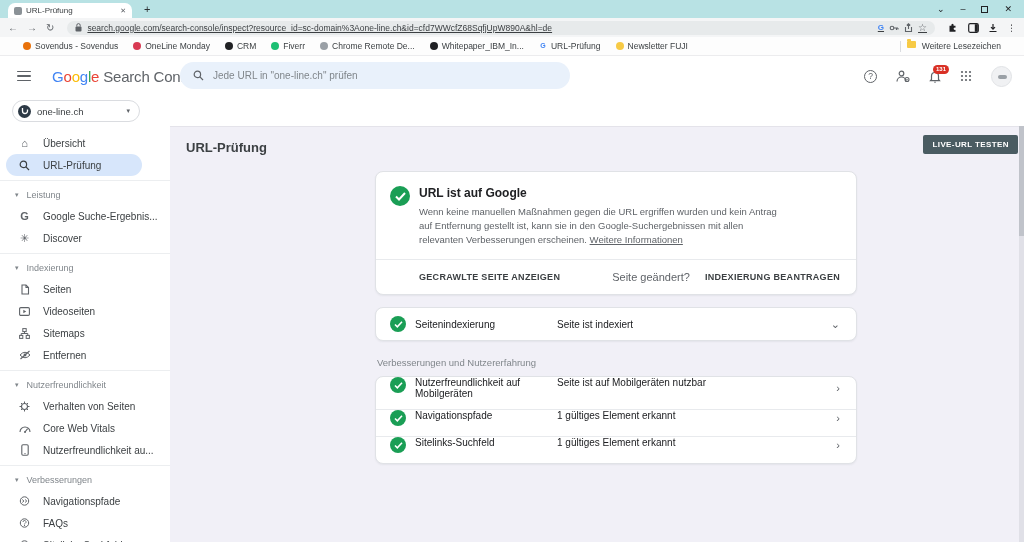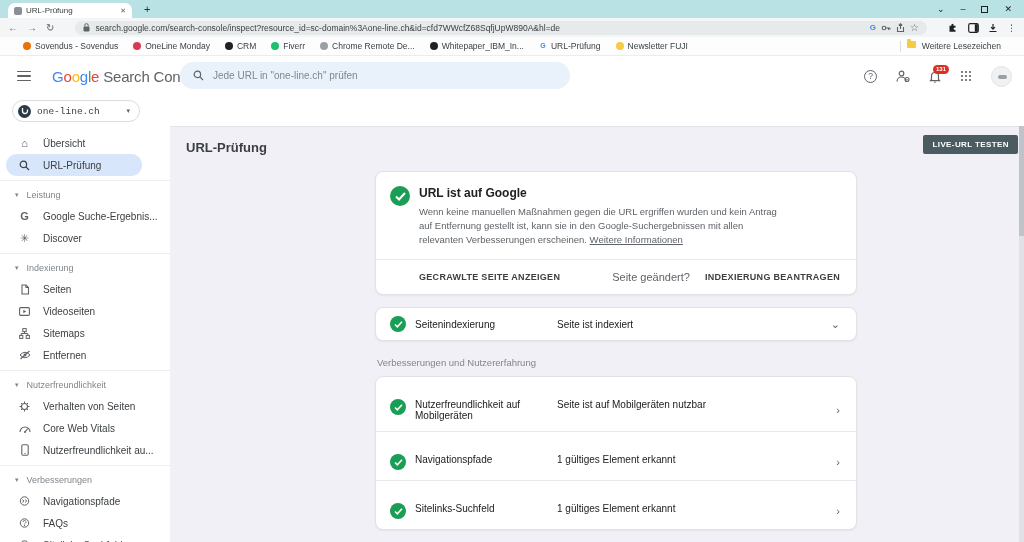--- a/index.html
+++ b/index.html
@@ -16,21 +16,21 @@
   .tab-favicon { width:8px; height:8px; border-radius:2px; background:#8a9196; flex:none; }
   .tab-title { font-size:8px; color:#3c4043; flex:1; white-space:nowrap; overflow:hidden; }
   .tab-close { font-size:7px; color:#5f6368; }
   .newtab { font-size:11px; color:#2c3033; margin-left:12px; margin-bottom:2px; line-height:14px; }
   .win-controls { margin-left:auto; display:flex; align-items:center; gap:16px; padding-right:12px; height:100%; font-size:9px; color:#202124; }
   .win-restore-box { width:7px; height:7px; border:1px solid #202124; display:inline-block; }
 
   
   .toolbar { position:absolute; top:18px; left:0; right:0; height:19px; background:#f4f5f6; display:flex; align-items:center; padding:0 8px; gap:9px; }
   .nav-ico { font-size:10px; color:#5f6368; line-height:1; }
-  .omnibox { flex:1; height:14px; background:#e7eaeb; border-radius:7px; display:flex; align-items:center; padding:0 8px; gap:5px; margin:0 12px; }
+  .omnibox { flex:1; height:14px; background:#e7eaeb; border-radius:7px; display:flex; align-items:center; padding:0 8px; gap:5px; margin:0 4px;text-decoration:underline; }
   .omni-url { font-size:8.5px; color:#3c4043; flex:1; white-space:nowrap; overflow:hidden; }
   .omni-g { font-size:8px; font-weight:bold; color:#4285f4; }
   .tb-right { display:flex; align-items:center; gap:9px; }
   .dots { font-size:9px; color:#202124; }
 
   
   .bookmarks { position:absolute; top:37px; left:0; right:0; height:19px; background:#fdfdfd; border-bottom:1px solid #ececee; display:flex; align-items:center; padding:0 23px; gap:15px; }
   .bm { display:flex; align-items:center; gap:4px; }
   .bm-ico { width:8px; height:8px; border-radius:50%; font-size:7px; font-weight:bold; line-height:8px; text-align:center; flex:none; }
   .bm-label { font-size:8.5px; color:#3c4043; white-space:nowrap; }
@@ -52,21 +52,21 @@
   .help-ico { width:13px; height:13px; border:1.2px solid #5f6368; border-radius:50%; font-size:8.5px; color:#5f6368; display:flex; align-items:center; justify-content:center; }
   .bell-wrap { position:relative; }
   .badge { position:absolute; top:-5px; left:4px; background:#d93025; color:#fff; font-size:6px; font-weight:bold; padding:1px 3px; border-radius:6px; line-height:7px; }
   .avatar { width:21px; height:21px; border-radius:50%; background:#f0f1f3; border:1px solid #e1e3e6; position:relative; }
   .avatar::after { content:""; position:absolute; left:6px; top:8px; width:9px; height:4px; border-radius:2px; background:#9aa0a6; }
 
   
   .proprow { position:absolute; top:96px; left:0; right:0; height:30px; background:#fff; }
   .prop-pill { position:absolute; left:12px; top:4px; height:22px; width:128px; border:1px solid #dadce0; border-radius:12px; background:#fff; display:flex; align-items:center; gap:6px; padding:0 9px 0 5px; }
   .prop-fav { width:13px; height:13px; border-radius:50%; background:#2d3a46; flex:none; display:flex; align-items:center; justify-content:center; }
-  .prop-label { font-size:9.5px; color:#3c4043;font-family:Liberation Mono, monospace; }
+  .prop-label { font-size:9.5px; color:#3c4043; }
   .prop-caret { margin-left:auto; font-size:7px; color:#5f6368; }
   .inspected-url { position:absolute; left:185px; top:0; line-height:30px; font-size:9.5px; color:#3c4043; white-space:nowrap; }
 
   
   .sidebar { position:absolute; top:126px; left:0; width:170px; bottom:0; background:#fff; padding-top:6px; overflow:hidden; }
   .side-item { height:22px; display:flex; align-items:center; gap:12px; padding-left:18px; font-size:10px; color:#3c4043; white-space:nowrap; }
   .side-item.selected { background:#d7e6fb; border-radius:12px; width:136px; margin-left:6px; padding-left:12px; }
   .side-icon { width:13px; display:flex; justify-content:center; align-items:center; color:#5f6368; font-size:11px; flex:none; line-height:1; }
   .g-letter { font-size:11px; font-weight:bold; color:#5f6368; }
   .side-section { height:20px; display:flex; align-items:center; gap:8px; padding-left:15px; font-size:9px; color:#80868b; }
@@ -91,21 +91,21 @@
   .rc-footer-right { margin-left:auto; display:flex; align-items:center; gap:15px; }
   .page-changed { font-size:11px; color:#5f6368; }
 
   .index-card { margin-top:12px; display:flex; align-items:center; padding:8px 16px 8px 14px; gap:9px; cursor:pointer; }
   .row-label { font-size:10px; color:#202124; width:133px; flex:none; }
   .row-status { font-size:10px; color:#202124; flex:1; }
   .chev { margin-left:auto; color:#5f6368; font-size:11px; line-height:1; }
 
   .section-label { margin:16px 0 8px 2px; font-size:9.5px; color:#80868b; }
 
-  .check-row { display:flex; align-items:flex-start; padding:22px 16px 10px 14px; gap:9px; cursor:pointer; }
+  .check-row { display:flex; align-items:flex-start; padding:0 16px 10px 14px; gap:9px; cursor:pointer; }
   .check-row + .check-row { border-top:1px solid #e8eaed; }
   .check-row .chev { align-self:center; }
 
   .scrollbar { position:absolute; top:126px; right:0; width:5px; bottom:0; background:#e0e0e7; }
   .scroll-thumb { position:absolute; top:0; left:0; width:5px; height:110px; background:#c0c3ca; }
 </style>
 </head>
 <body>
 
 <div class="tabstrip">

